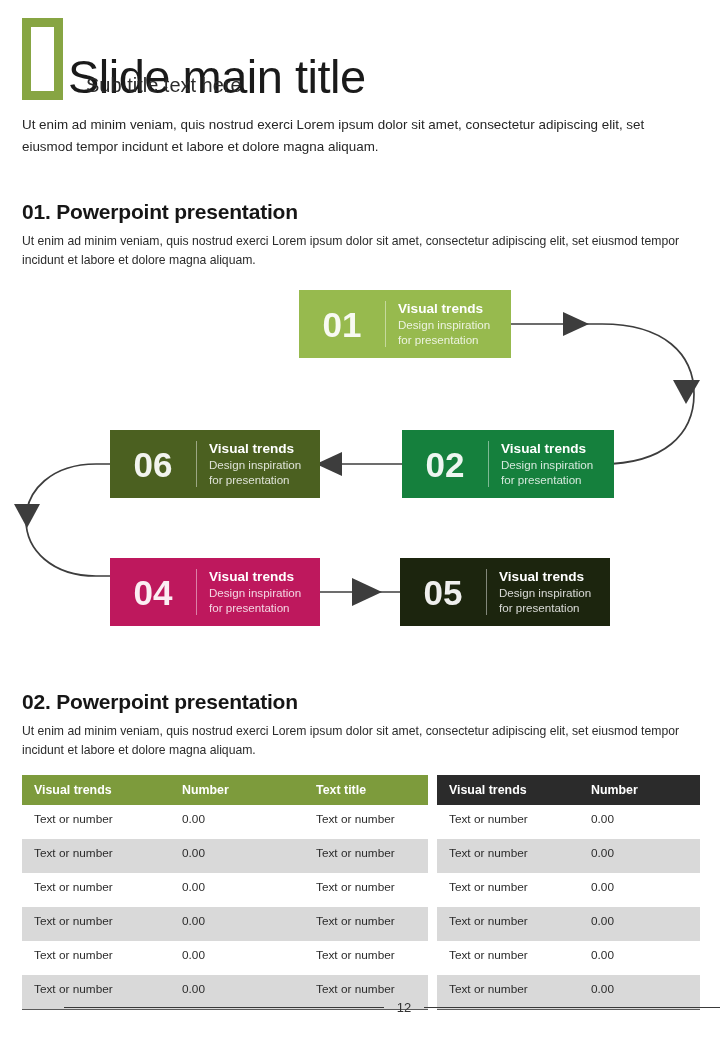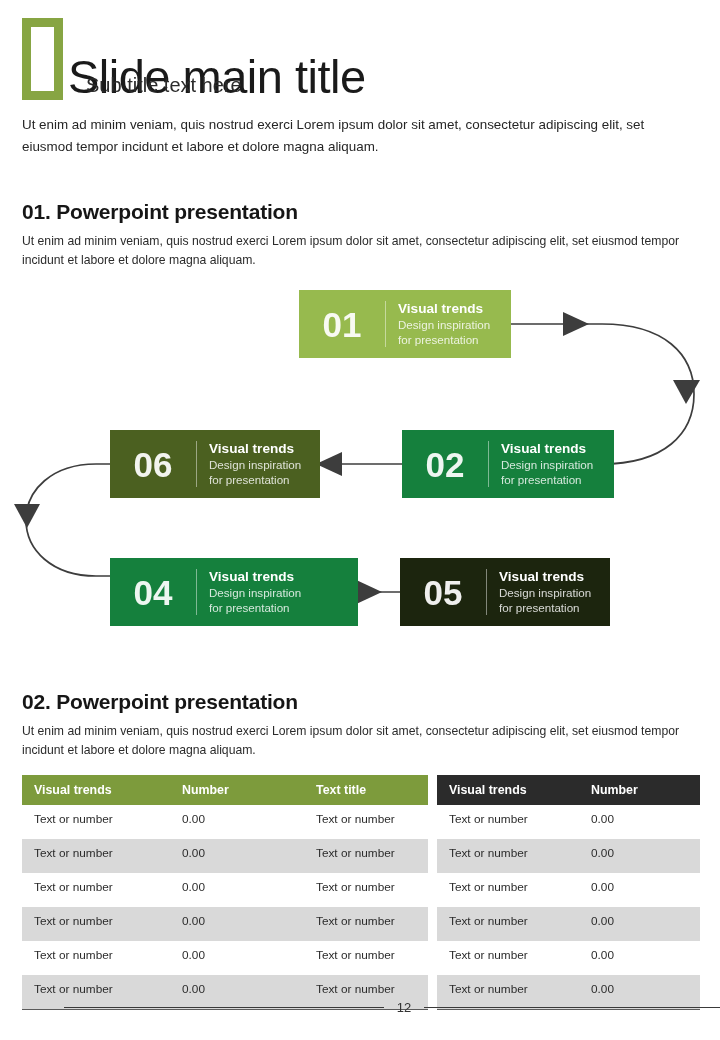--- a/index.html
+++ b/index.html
@@ -243,21 +243,21 @@
   <div class="step-box" style="left:110px; top:154px; width:210px; height:68px; background:#4b6020;">
     <div class="step-number">06</div>
     <div class="step-divider"></div>
     <div class="step-text">
       <div class="step-title">Visual trends</div>
       <div class="step-sub">Design inspiration</div>
       <div class="step-sub">for presentation</div>
     </div>
   </div>
 
-  <div class="step-box" style="left:110px; top:282px; width:248px; height:68px; background:#15803d;align-items:center;">
+  <div class="step-box" style="left:110px; top:282px; width:210px; height:68px; background:#be185d;align-items:center;">
     <div class="step-number">04</div>
     <div class="step-divider"></div>
     <div class="step-text">
       <div class="step-title">Visual trends</div>
       <div class="step-sub">Design inspiration</div>
       <div class="step-sub">for presentation</div>
     </div>
   </div>
 
   <div class="step-box" style="left:400px; top:282px; width:210px; height:68px; background:#1c250e;">

